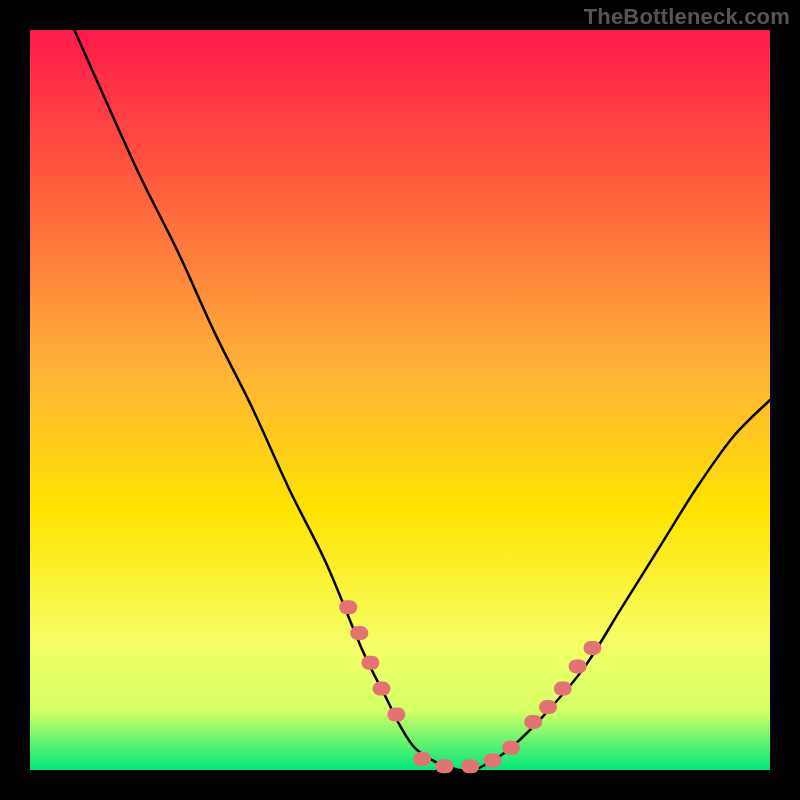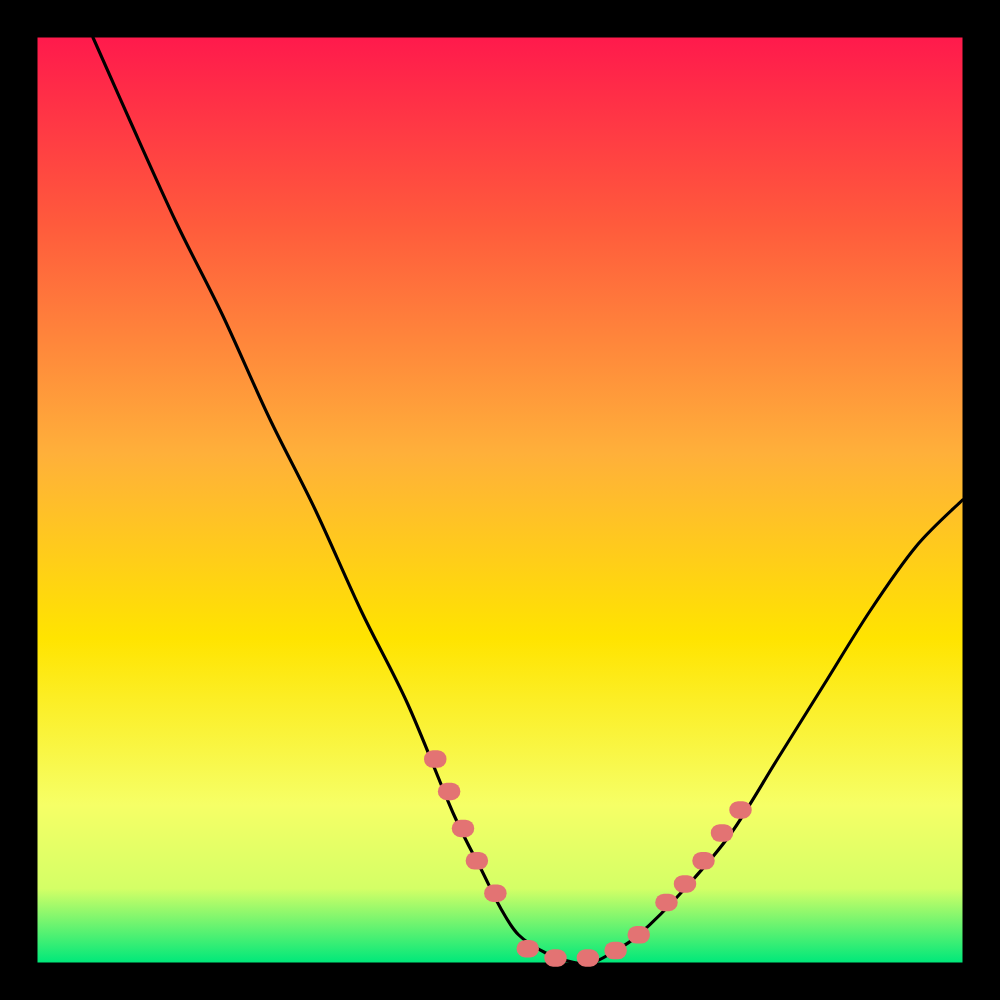--- a/index.html
+++ b/index.html
@@ -30,20 +30,21 @@
     display: block;
     position: absolute;
     top: 0;
     left: 0;
   }
 </style>
 </head>
 <body>
 
 <div class="chart-wrap">
+  <div class="watermark">TheBottleneck.com</div>
   <svg id="chart-svg" width="800" height="800" viewBox="0 0 800 800">
       <rect x="0" y="0" width="800" height="800" fill="#000000"></rect>
       <defs>
         <linearGradient id="heat" x1="0" y1="0" x2="0" y2="1">
           <stop offset="0%" stop-color="#ff1a4c"></stop>
           <stop offset="20%" stop-color="#ff5a3c"></stop>
           <stop offset="45%" stop-color="#ffb03a"></stop>
           <stop offset="65%" stop-color="#ffe400"></stop>
           <stop offset="83%" stop-color="#f6ff66"></stop>
           <stop offset="92%" stop-color="#d4ff66"></stop>

